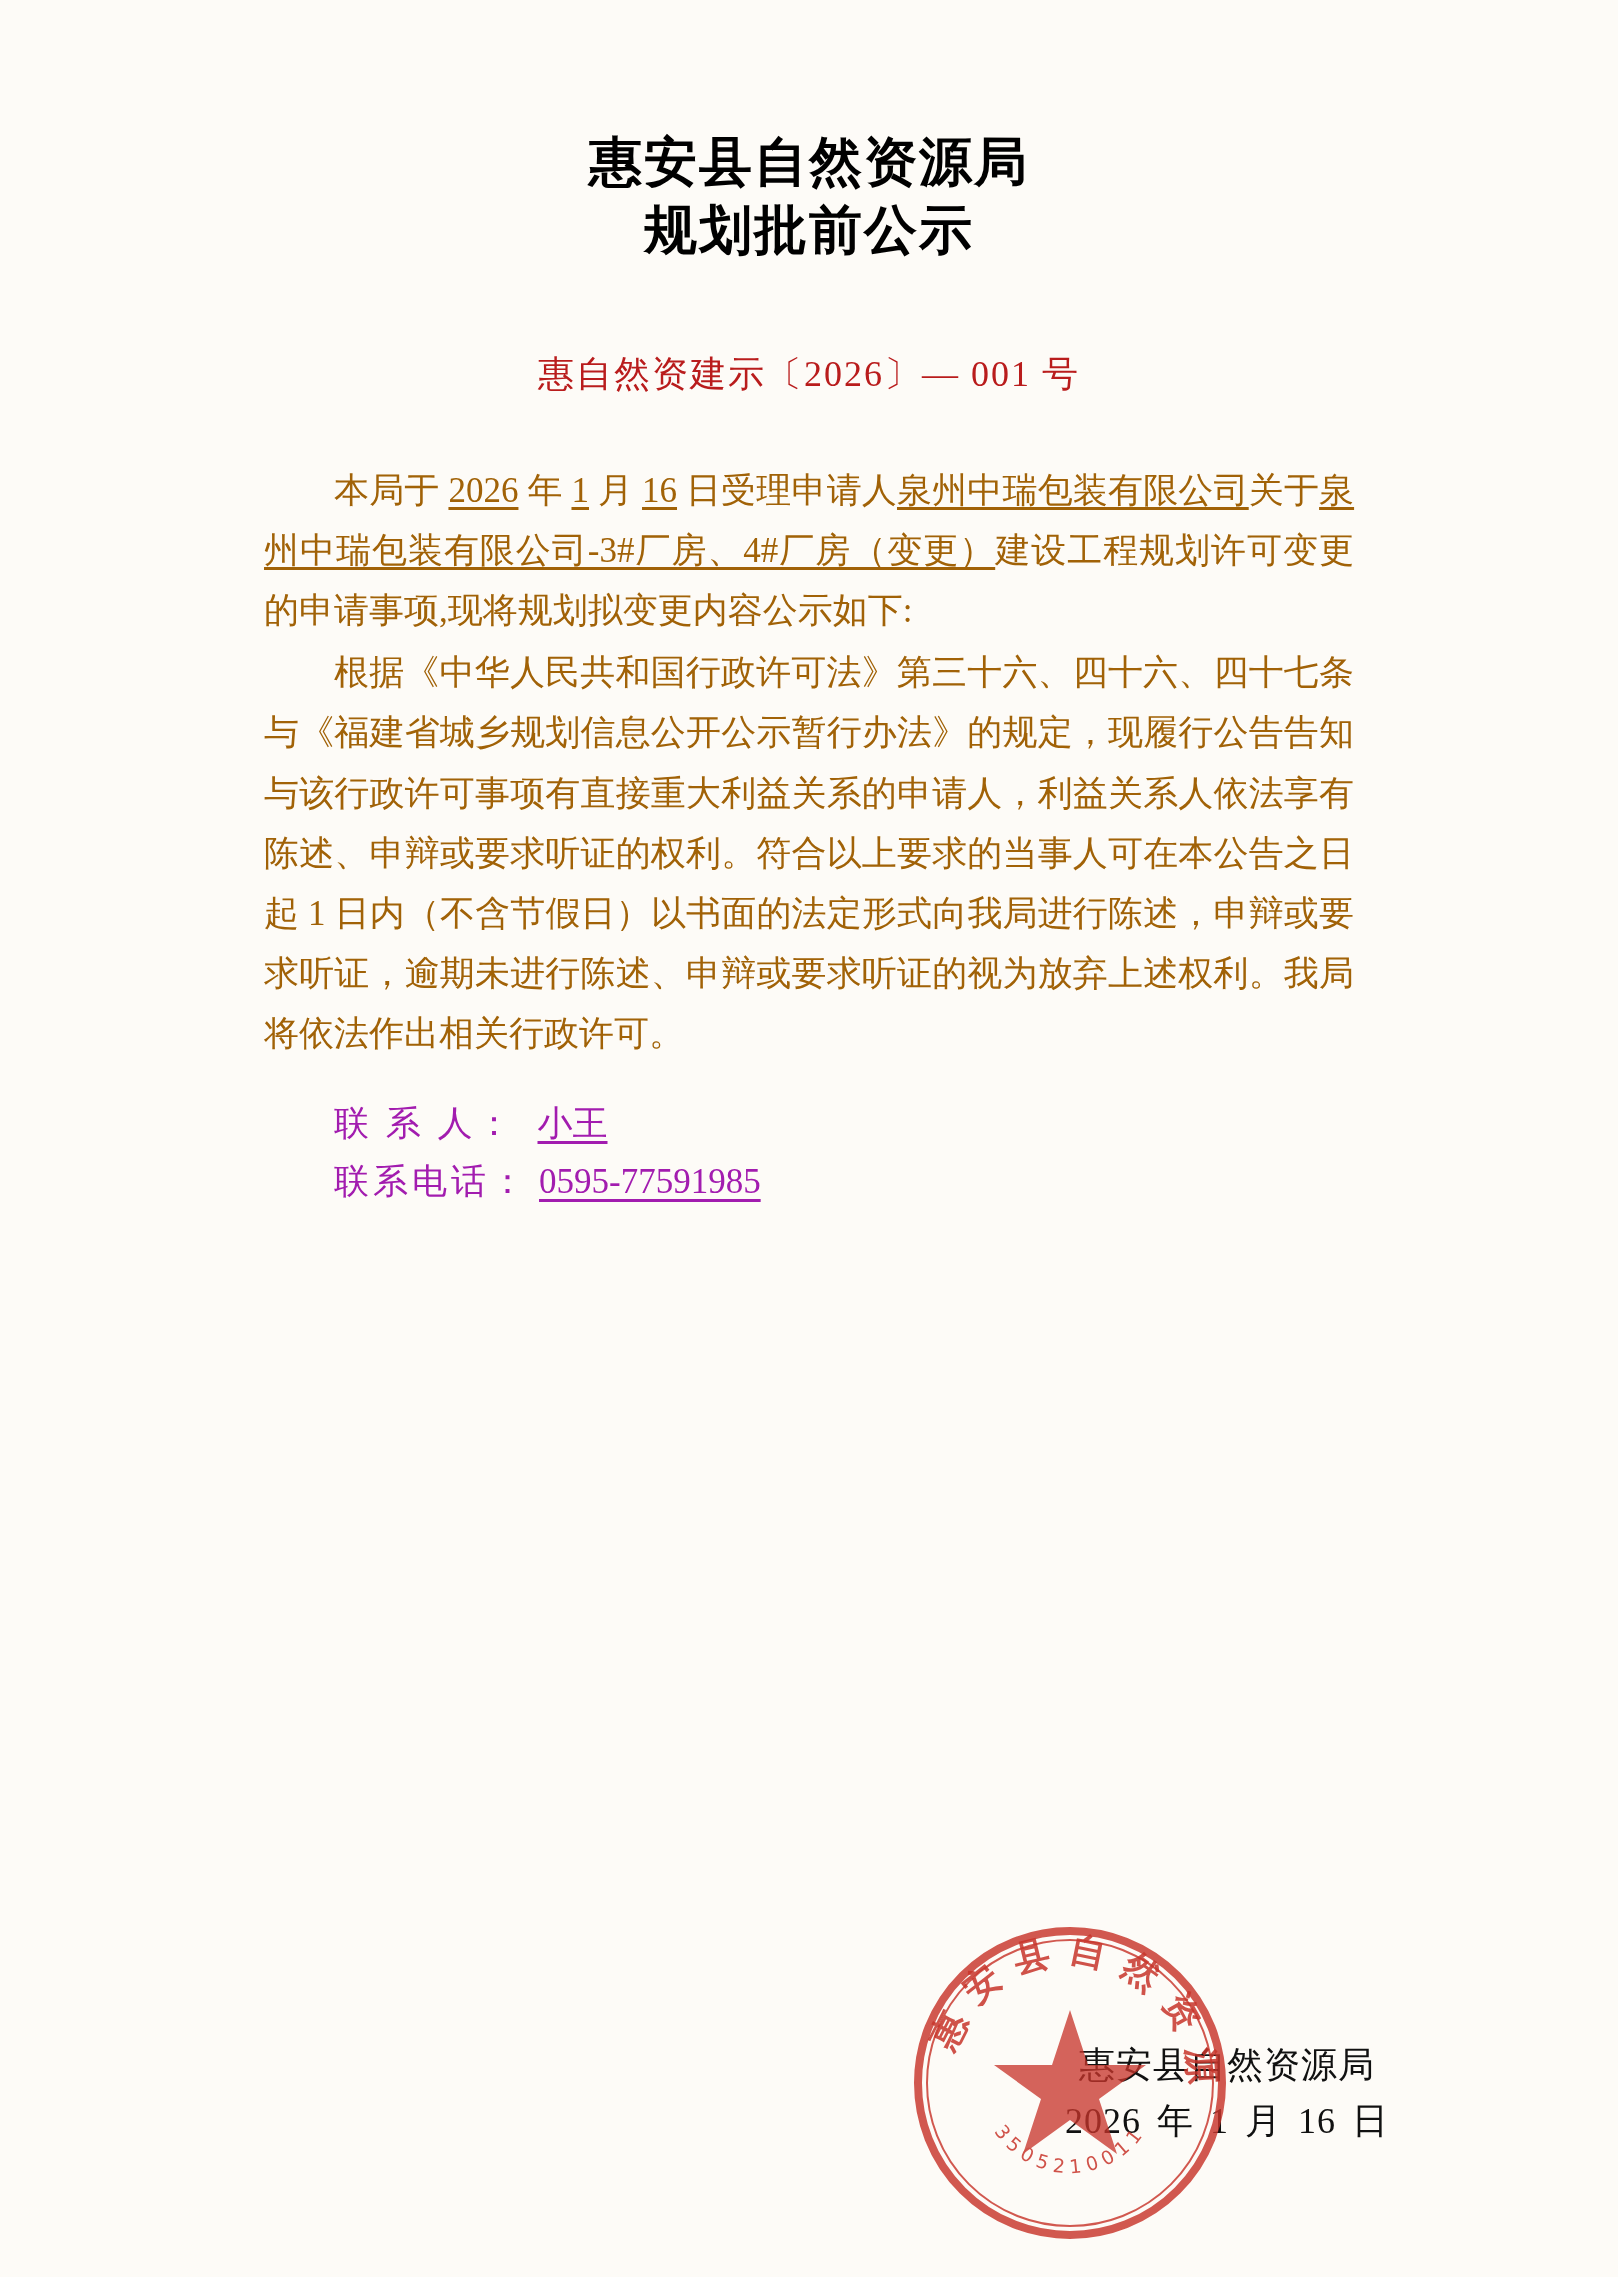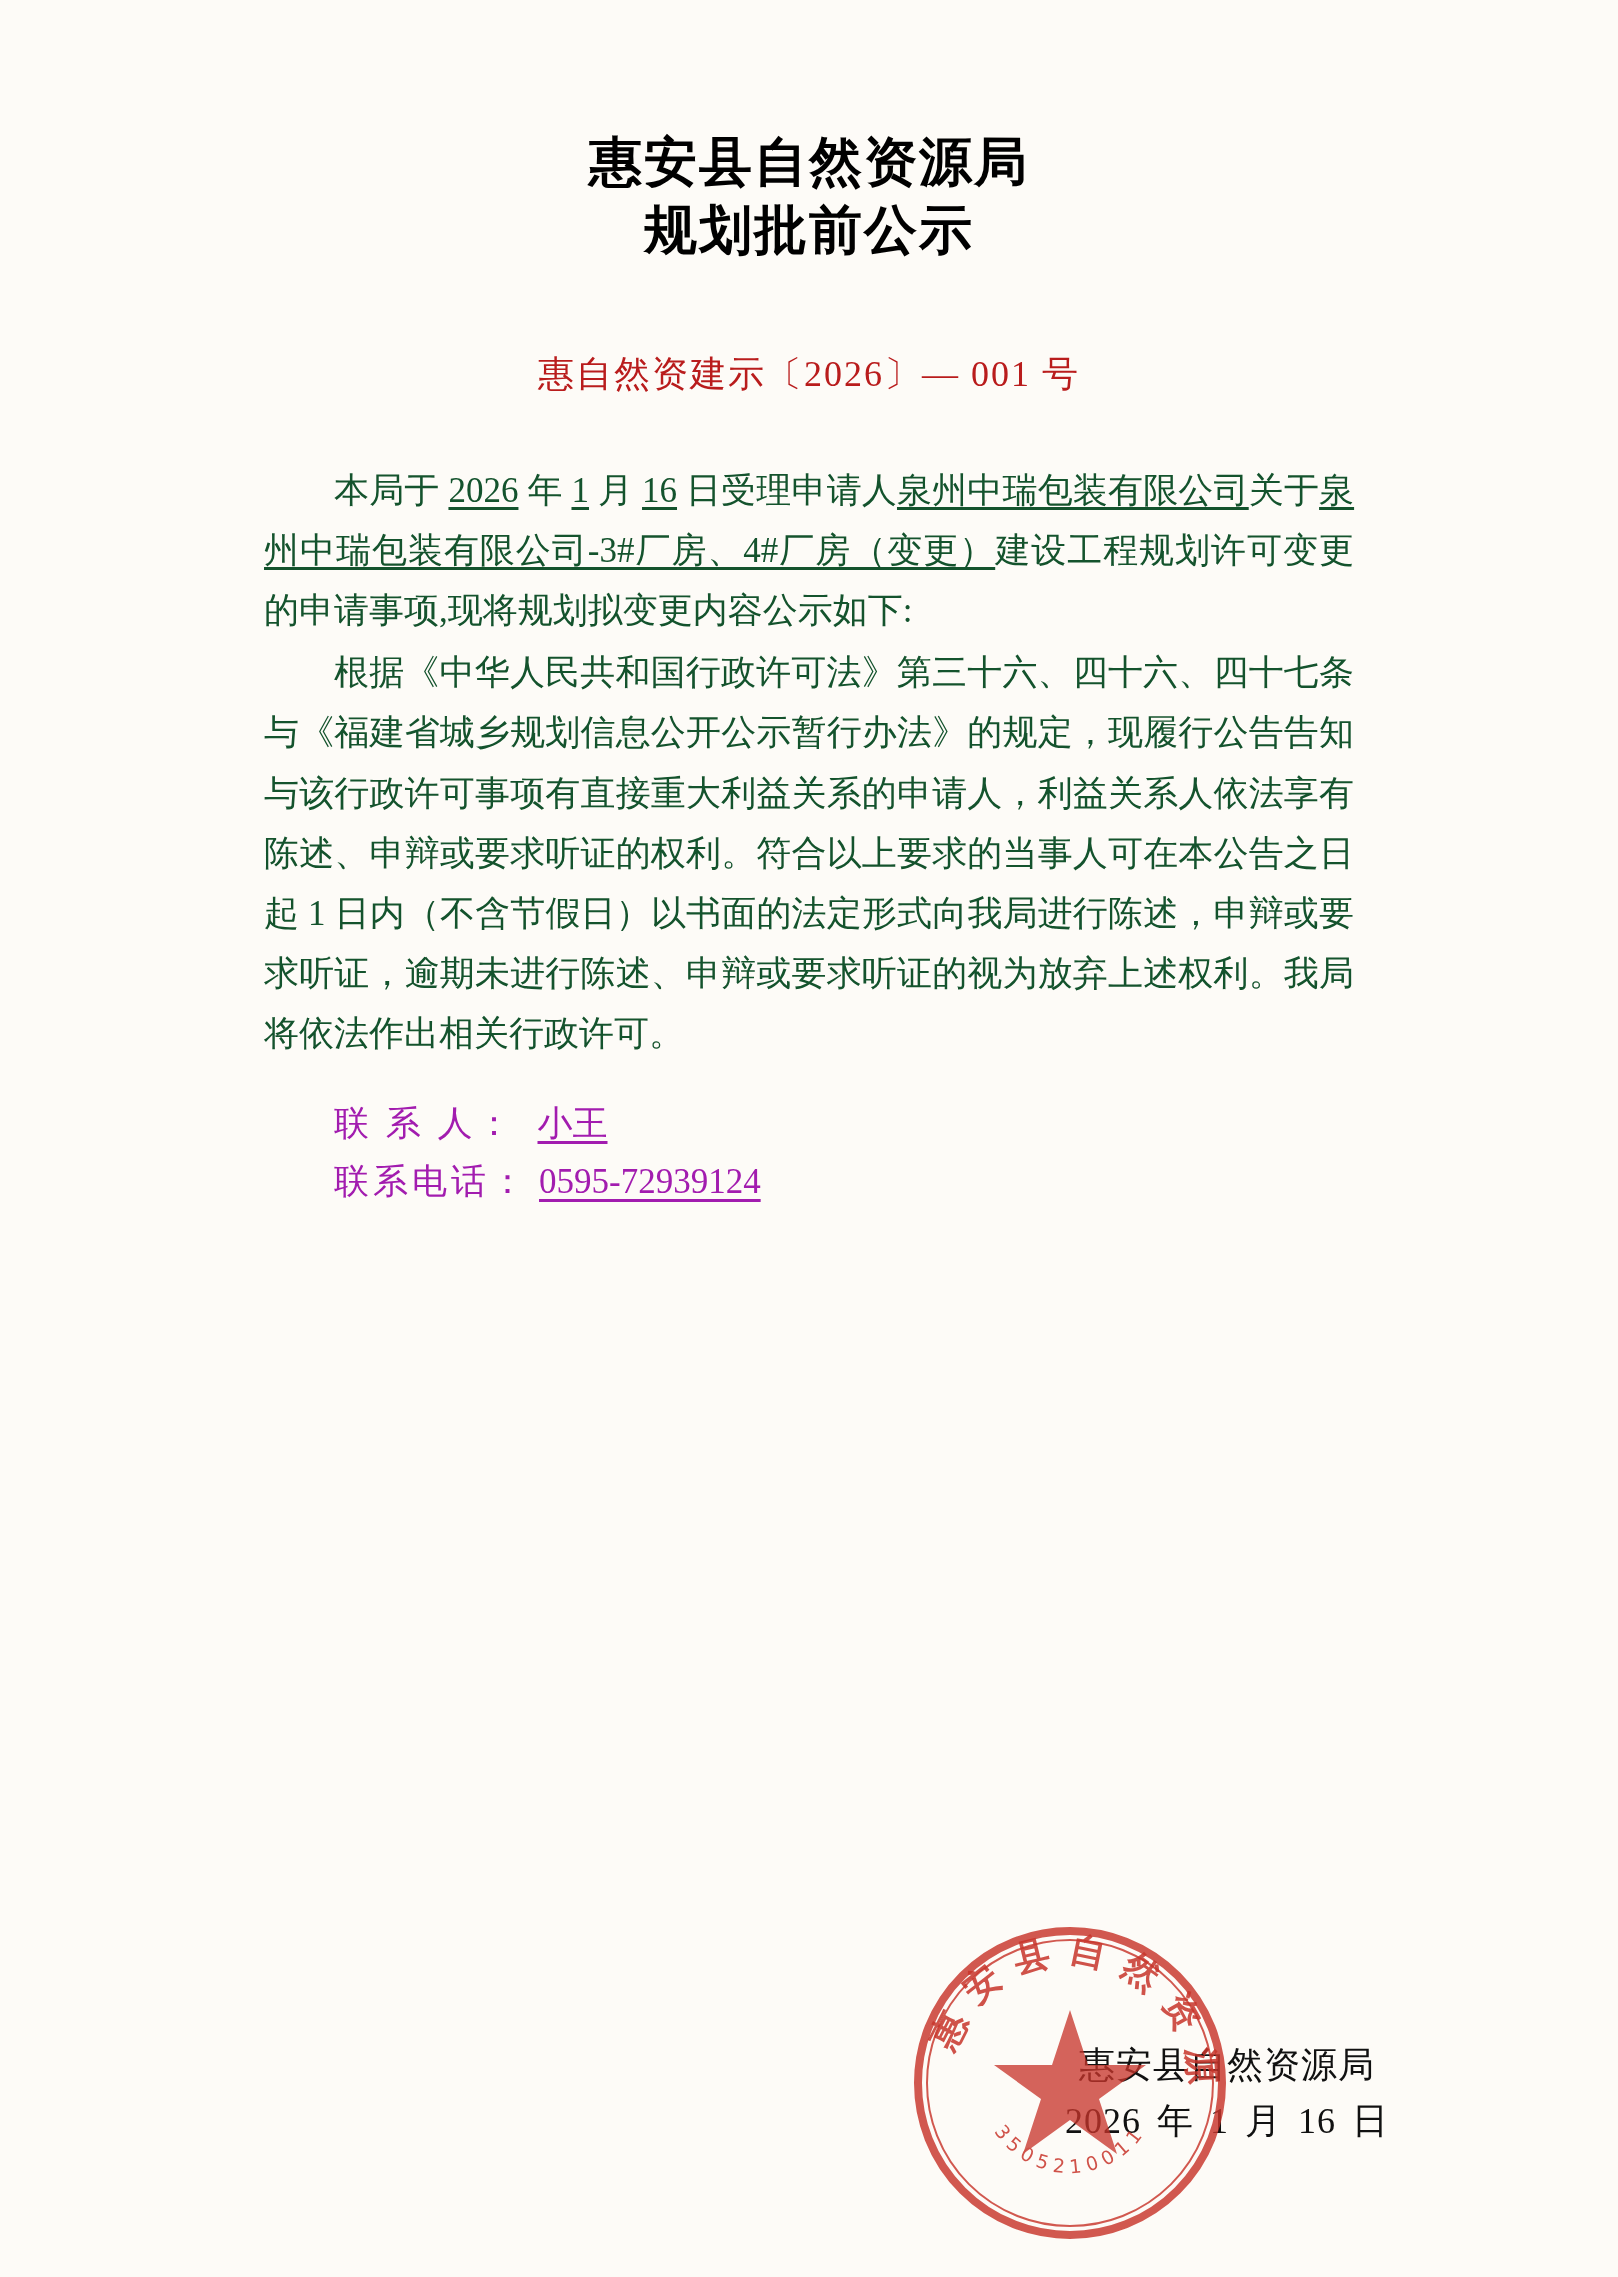--- a/index.html
+++ b/index.html
@@ -46,21 +46,21 @@
     margin-top: 62px;
     width: 1090px;
   }
   p.para {
     margin: 0;
     font-size: 35px;
     line-height: 1.72;
     text-align: justify;
     text-justify: inter-ideograph;
     text-indent: 2em;
-    color: #14532d;
+    color: #a16207;
   }
   p.para + p.para {
     margin-top: 2px;
   }
   .u {
     text-decoration: underline;
     text-underline-offset: 5px;
   }
   .contact-block {
     margin: 0 auto;
@@ -130,21 +130,21 @@
   <div class="body-block">
 
     <p class="para"><span>本局于 </span><span class="u">2026</span><span> 年 </span><span class="u">1</span><span> 月 </span><span class="u">16</span><span> 日受理申请人</span><span class="u">泉州中瑞包装有限公司</span><span>关于</span><span class="u">泉州中瑞包装有限公司-3#厂房、4#厂房（变更）</span><span>建设工程规划许可变更的申请事项,现将规划拟变更内容公示如下:</span></p>
 
 
     <p class="para">根据《中华人民共和国行政许可法》第三十六、四十六、四十七条与《福建省城乡规划信息公开公示暂行办法》的规定，现履行公告告知与该行政许可事项有直接重大利益关系的申请人，利益关系人依法享有陈述、申辩或要求听证的权利。符合以上要求的当事人可在本公告之日起 1 日内（不含节假日）以书面的法定形式向我局进行陈述，申辩或要求听证，逾期未进行陈述、申辩或要求听证的视为放弃上述权利。我局将依法作出相关行政许可。</p>
   </div>
 
   <div class="contact-block">
     <div class="contact-line"><span class="contact-label">联 系 人：</span><span class="contact-value blank">小王</span></div>
-    <div class="contact-line"><span class="contact-label">联系电话：</span><span class="contact-value">0595-72939124</span></div>
+    <div class="contact-line"><span class="contact-label">联系电话：</span><span class="contact-value">0595-77591985</span></div>
   </div>
 
   <div class="seal">
     <svg width="330" height="330" viewBox="0 0 330 330" xmlns="http://www.w3.org/2000/svg">
       <defs>
         <path id="sealTopArc" d="M 45,165 A 120,120 0 0 1 285,165"></path>
         <path id="sealBotArc" d="M 75,165 A 90,90 0 0 0 255,165"></path>
       </defs>
       <g opacity="0.82" fill="none" stroke="#c8352b">
         <circle cx="165" cy="165" r="152" stroke-width="8"></circle>

